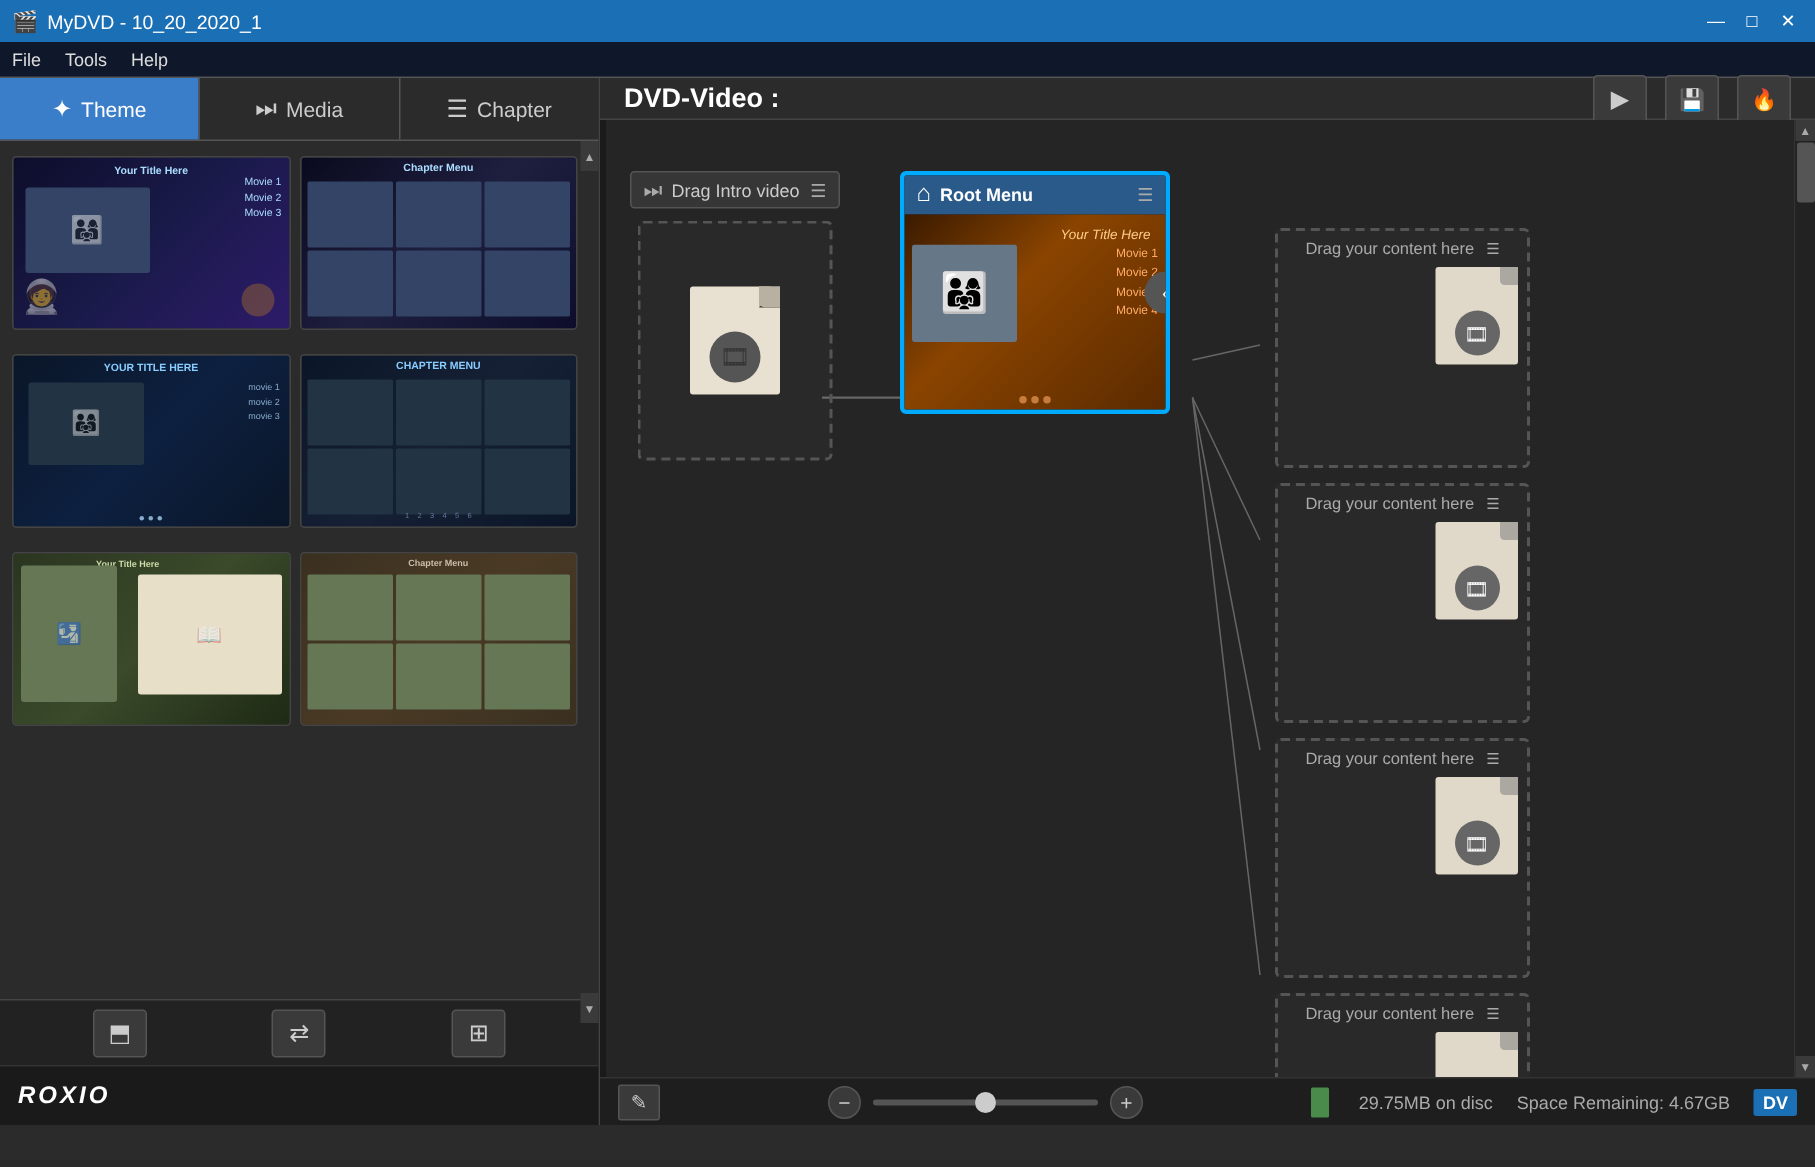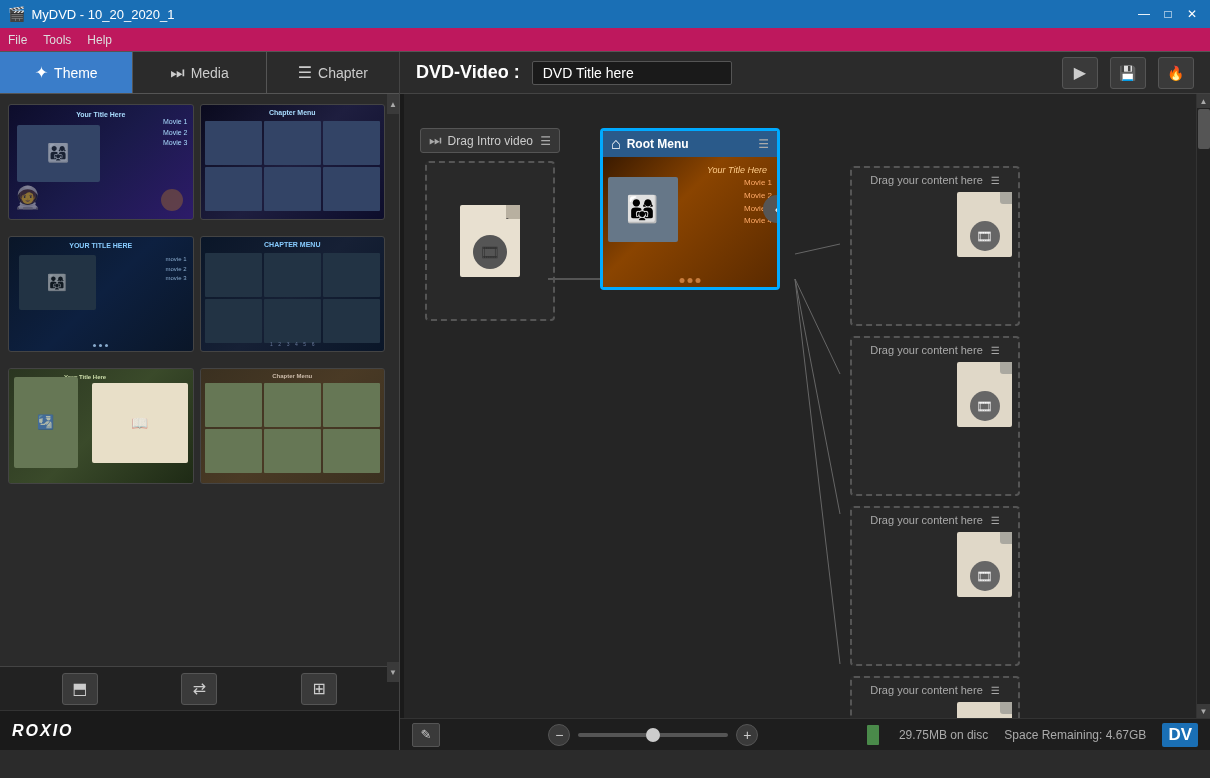--- a/index.html
+++ b/index.html
@@ -14,21 +14,21 @@
     #titlebar .title { display: flex; align-items: center; gap: 6px; }
     #titlebar .title-icon { color: #fff; font-size: 14px; }
     #titlebar-controls { display: flex; gap: 4px; }
     #titlebar-controls span {
       width: 20px; height: 20px; display: flex; align-items: center; justify-content: center;
       font-size: 12px; cursor: pointer; color: #fff;
     }
 
     
     #menubar {
-      width: 100%; height: 24px; background: #be185d;
+      width: 100%; height: 24px; background: #0f172a;
       display: flex; align-items: center; padding: 0 8px; gap: 16px;
       font-size: 12px; border-bottom: 1px solid #555;
     }
     #menubar span { cursor: pointer; color: #ddd; }
 
     
     #app-body { display: flex; width: 100%; height: calc(778px - 28px - 24px - 28px); }
 
     
     #left-panel {
@@ -103,21 +103,21 @@
     }
     .roxio-logo { font-size: 16px; font-weight: bold; color: #fff; letter-spacing: 2px; font-style: italic; }
 
     
     #right-panel {
       flex: 1; display: flex; flex-direction: column; background: #2a2a2a;
     }
 
     
     #dvd-header {
-      height: 42px; background: #2b2b2b; border-bottom: 1px solid #444;
+      height: 28px; background: #2b2b2b; border-bottom: 1px solid #444;
       display: flex; align-items: center; padding: 0 16px; gap: 12px;
     }
     .dvd-label { font-size: 18px; font-weight: bold; color: #fff; }
     .dvd-title-input {
       background: #1a1a1a; border: 1px solid #555; color: #fff;
       font-size: 14px; padding: 3px 10px; border-radius: 2px; width: 200px;
       outline: none;
     }
     .header-spacer { flex: 1; }
     .header-btn {
@@ -295,21 +295,21 @@
       width: 14px; height: 14px; background: #ccc; border-radius: 50%;
       position: absolute; top: -5px; left: 50%; transform: translateX(-50%);
     }
     .disc-info {
       display: flex; align-items: center; gap: 16px; font-size: 12px; color: #aaa;
     }
     .disc-bar {
       width: 12px; height: 20px; background: #4a8a4a; border-radius: 1px; margin-right: 4px; display: inline-block;
     }
     .dvd-badge {
-      background: #1a6fb5; color: #fff; font-size: 17px; font-weight: bold;
+      background: #1a6fb5; color: #fff; font-size: 12px; font-weight: bold;
       padding: 2px 6px; border-radius: 2px;
     }
   </style>
 </head>
 <body>
 
 <div id="titlebar">
   <div class="title">
     <span class="title-icon">🎬</span>
     <span>MyDVD - 10_20_2020_1</span>
@@ -458,21 +458,20 @@
     <div id="roxio-bar">
       <span class="roxio-logo">ROXIO</span>
     </div>
 
   </div>
 
   <div id="right-panel">
 
     <div id="dvd-header">
       <span class="dvd-label">DVD-Video :</span>
-      <input type="text" class="dvd-title-input" value="DVD Title here" style="">
       <div class="header-spacer"></div>
       <div class="header-btn">
         <span>▶</span>
       </div>
       <div class="header-btn">
         <span style="font-size:14px;">💾</span>
       </div>
       <div class="header-btn">
         <span style="font-size:14px;">🔥</span>
       </div>

